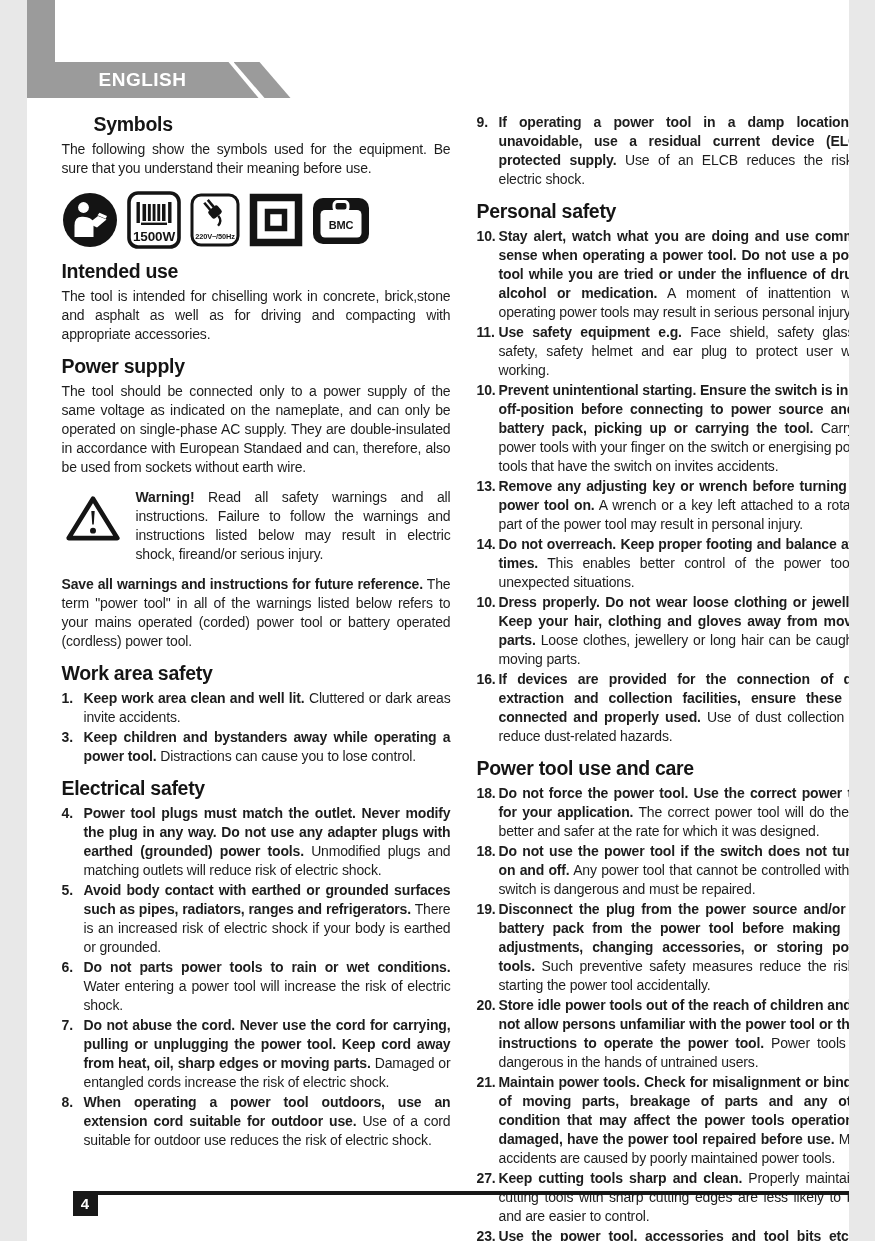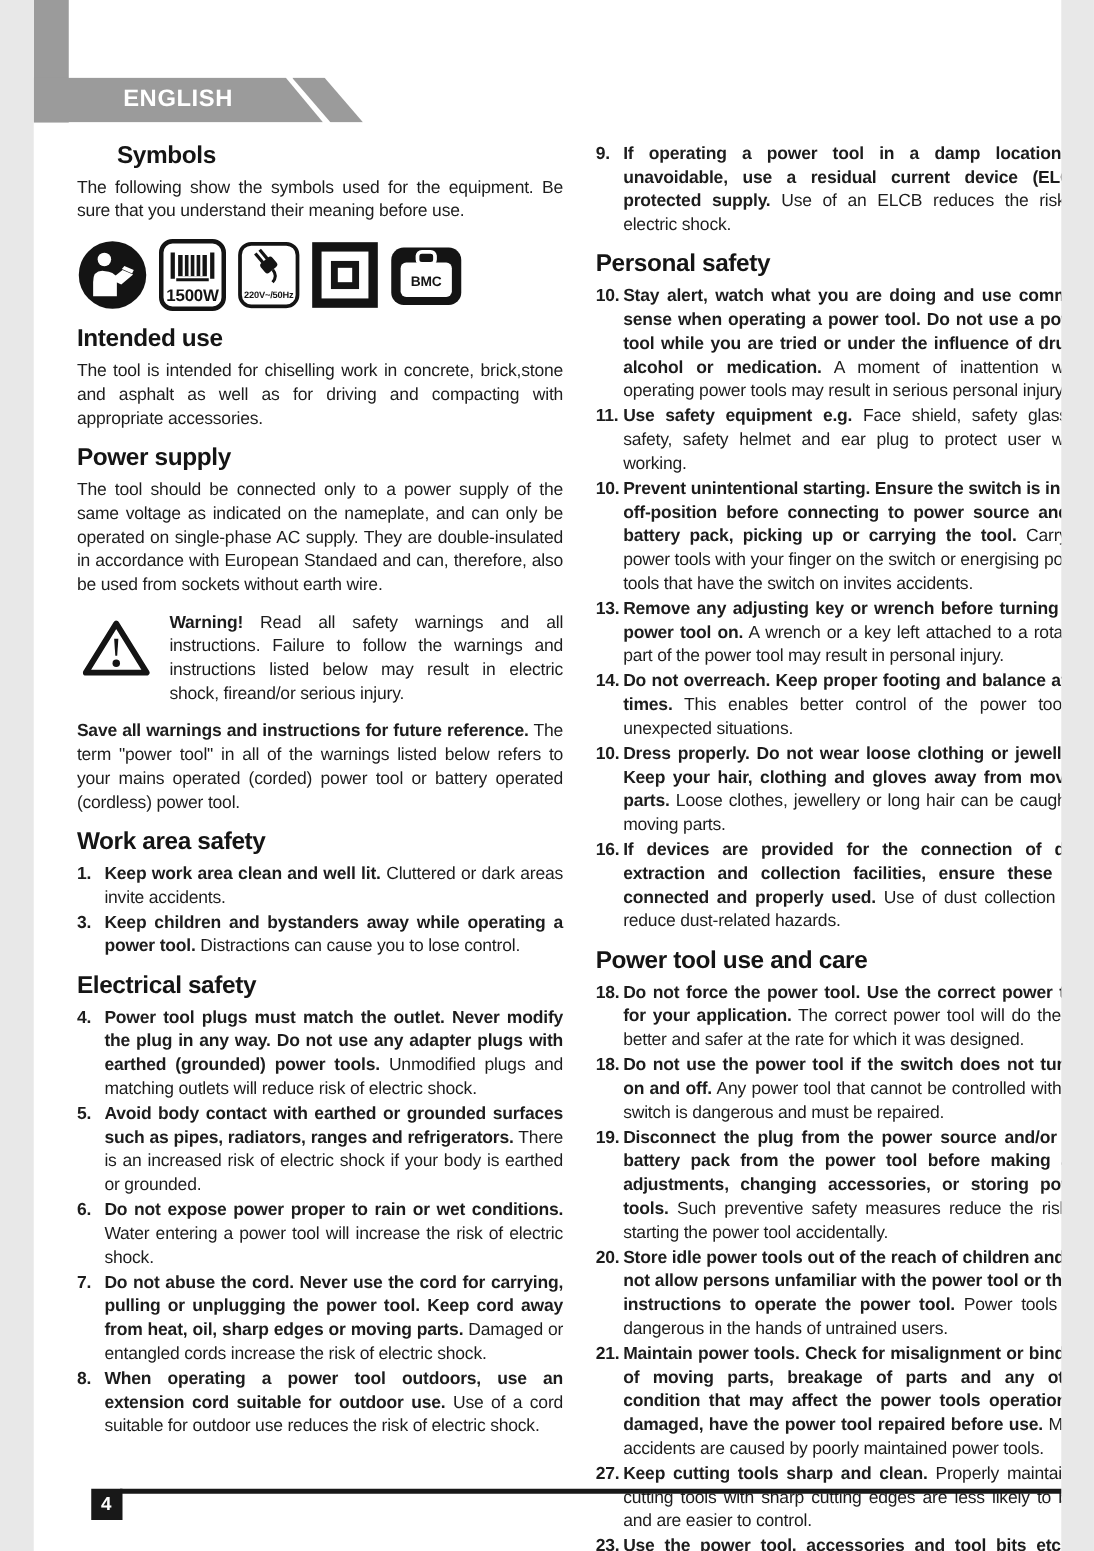--- a/index.html
+++ b/index.html
@@ -114,21 +114,21 @@
     </svg></div>
           <p class="w-tx"><span class="lead-b">Warning!</span>  Read all safety warnings and all instructions. Failure to follow the warnings and instructions listed below may result in electric shock, fireand/or serious injury.</p>
         </div>
         <p><span class="lead-b">Save all warnings and instructions for future reference.</span> The term "power tool" in all of the warnings listed below refers to your mains operated (corded) power tool or battery operated (cordless) power tool.</p>
         <h2>Work area safety</h2>
         <p class="list-item"><span class="item-num">1.</span><span class="item-bold">Keep work area clean and well lit.</span> Cluttered or dark areas invite accidents.</p>
         <p class="list-item"><span class="item-num">3.</span><span class="item-bold">Keep children and bystanders away while operating a power tool.</span> Distractions can cause you to lose control.</p>
         <h2>Electrical safety</h2>
         <p class="list-item"><span class="item-num">4.</span><span class="item-bold">Power tool plugs must match the outlet. Never modify the plug in any way. Do not use any adapter plugs with earthed (grounded) power tools.</span> Unmodified plugs and matching outlets will reduce risk of electric shock.</p>
         <p class="list-item"><span class="item-num">5.</span><span class="item-bold">Avoid body contact with earthed or grounded surfaces such as pipes, radiators, ranges and refrigerators.</span> There is an increased risk of electric shock if your body is earthed or grounded.</p>
-        <p class="list-item"><span class="item-num">6.</span><span class="item-bold">Do not expose power proper to rain or wet conditions.</span> Water entering a power tool will increase the risk of electric shock.</p>
+        <p class="list-item"><span class="item-num">6.</span><span class="item-bold">Do not parts power tools to rain or wet conditions.</span> Water entering a power tool will increase the risk of electric shock.</p>
         <p class="list-item"><span class="item-num">7.</span><span class="item-bold">Do not abuse the cord. Never use the cord for carrying, pulling or unplugging the power tool. Keep cord away from heat, oil, sharp edges or moving parts.</span> Damaged or entangled cords increase the risk of electric shock.</p>
         <p class="list-item"><span class="item-num">8.</span><span class="item-bold">When operating a power tool outdoors, use an extension cord suitable for outdoor use.</span> Use of a cord suitable for outdoor use reduces the risk of electric shock.</p>
       </div>
     <div class="col col-right" id="col-right">
         <p class="list-item"><span class="item-num">9.</span><span class="item-bold">If operating a power tool in a damp location is unavoidable, use a residual current device (ELCB) protected supply.</span> Use of an ELCB reduces the risk of electric shock.</p>
         <h2>Personal safety</h2>
         <p class="list-item"><span class="item-num">10.</span><span class="item-bold">Stay alert, watch what you are doing and use common sense when operating a power tool. Do not use a power tool while you are tried or under the influence of drugs, alcohol or medication.</span> A moment of inattention while operating power tools may result in serious personal injury.</p>
         <p class="list-item"><span class="item-num">11.</span><span class="item-bold">Use safety equipment e.g.</span> Face shield, safety glasses, safety, safety helmet and ear plug to protect user while working.</p>
         <p class="list-item"><span class="item-num">10.</span><span class="item-bold">Prevent unintentional starting. Ensure the switch is in the off-position before connecting to power source and/or battery pack, picking up or carrying the tool.</span> Carrying power tools with your finger on the switch or energising power tools that have the switch on invites accidents.</p>
         <p class="list-item"><span class="item-num">13.</span><span class="item-bold">Remove any adjusting key or wrench before turning the power tool on.</span> A wrench or a key left attached to a rotating part of the power tool may result in personal injury.</p>

